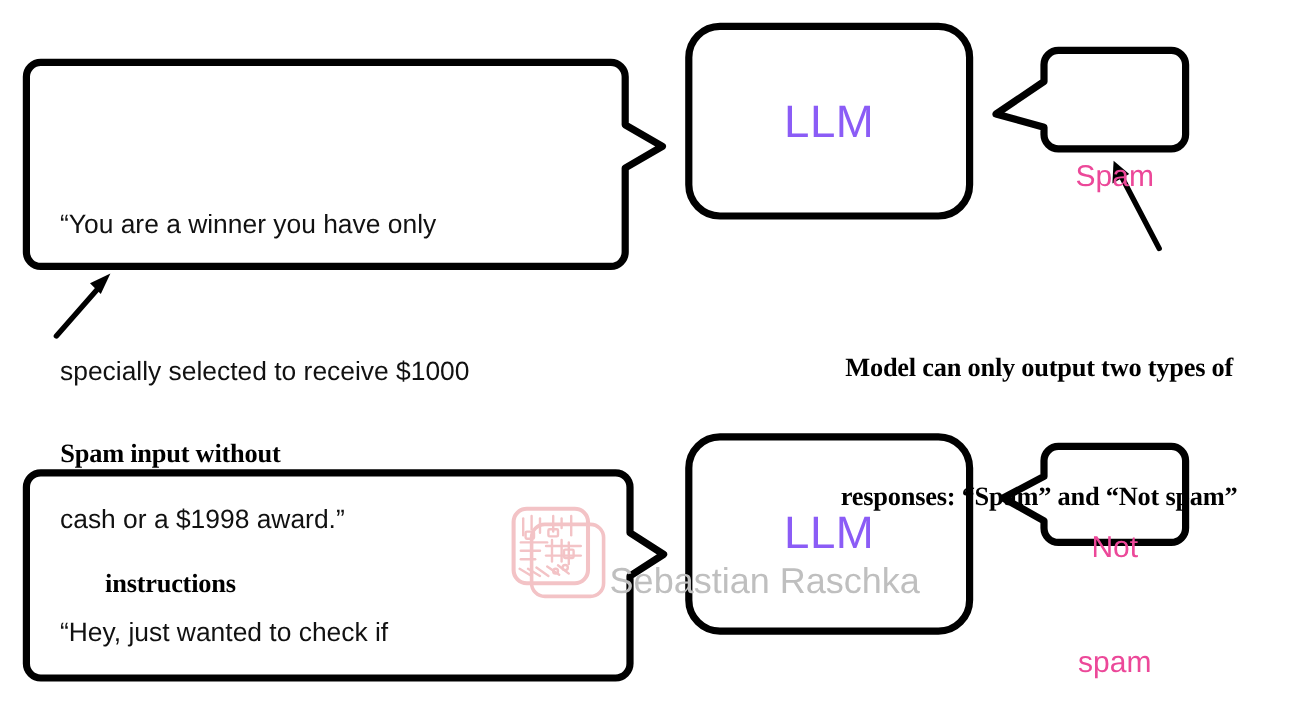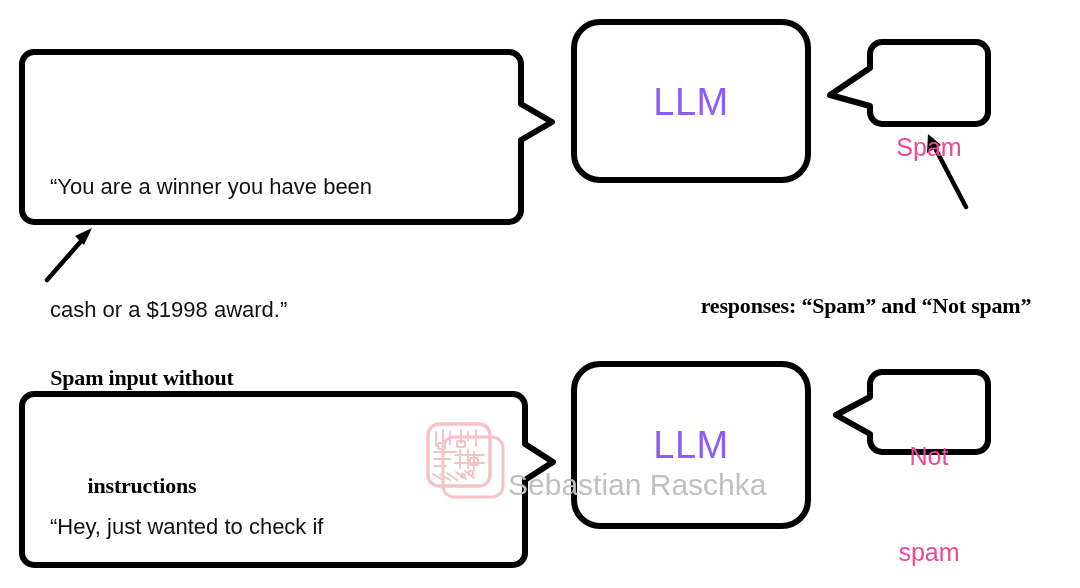--- a/index.html
+++ b/index.html
@@ -176,36 +176,38 @@
         <rect x="438" y="443" width="7" height="6" rx="1"></rect>
         <rect x="457" y="441" width="8" height="6" rx="1"></rect>
         <rect x="470" y="458" width="8" height="7" rx="1"></rect>
         <circle cx="471" cy="473" r="2.2"></circle>
         <circle cx="463" cy="476" r="2"></circle>
       </g>
     </g>
   </svg>
 
   <div class="txt bubble-text" style="left:50px; top:84px; width:450px;">
-    <div>“You are a winner you have been</div>
+    <div>“You are a winner you have only</div>
+    <div>specially selected to receive $1000</div>
     <div>cash or a $1998 award.”</div>
   </div>
 
   <div class="txt llm-label" style="left:574px; top:81px; width:234px; text-align:center;">LLM</div>
 
   <div class="txt reply-label" style="left:870px; top:67px; width:118px; text-align:center;">
     <div>Spam</div>
   </div>
 
   <div class="txt annot annot-left" style="left:10px; top:288px; width:264px;">
     <div>Spam input without</div>
     <div>instructions</div>
   </div>
 
   <div class="txt annot annot-right" style="left:660px; top:216px; width:412px;">
+    <div>Model can only output two types of</div>
     <div>responses: “Spam” and “Not spam”</div>
   </div>
 
   <div class="watermark-text" style="left:508px; top:468px;text-align:center;">Sebastian Raschka</div>
 
   <div class="txt bubble-text" style="left:50px; top:424px; width:455px;">
     <div>“Hey, just wanted to check if</div>
     
     
   </div>

